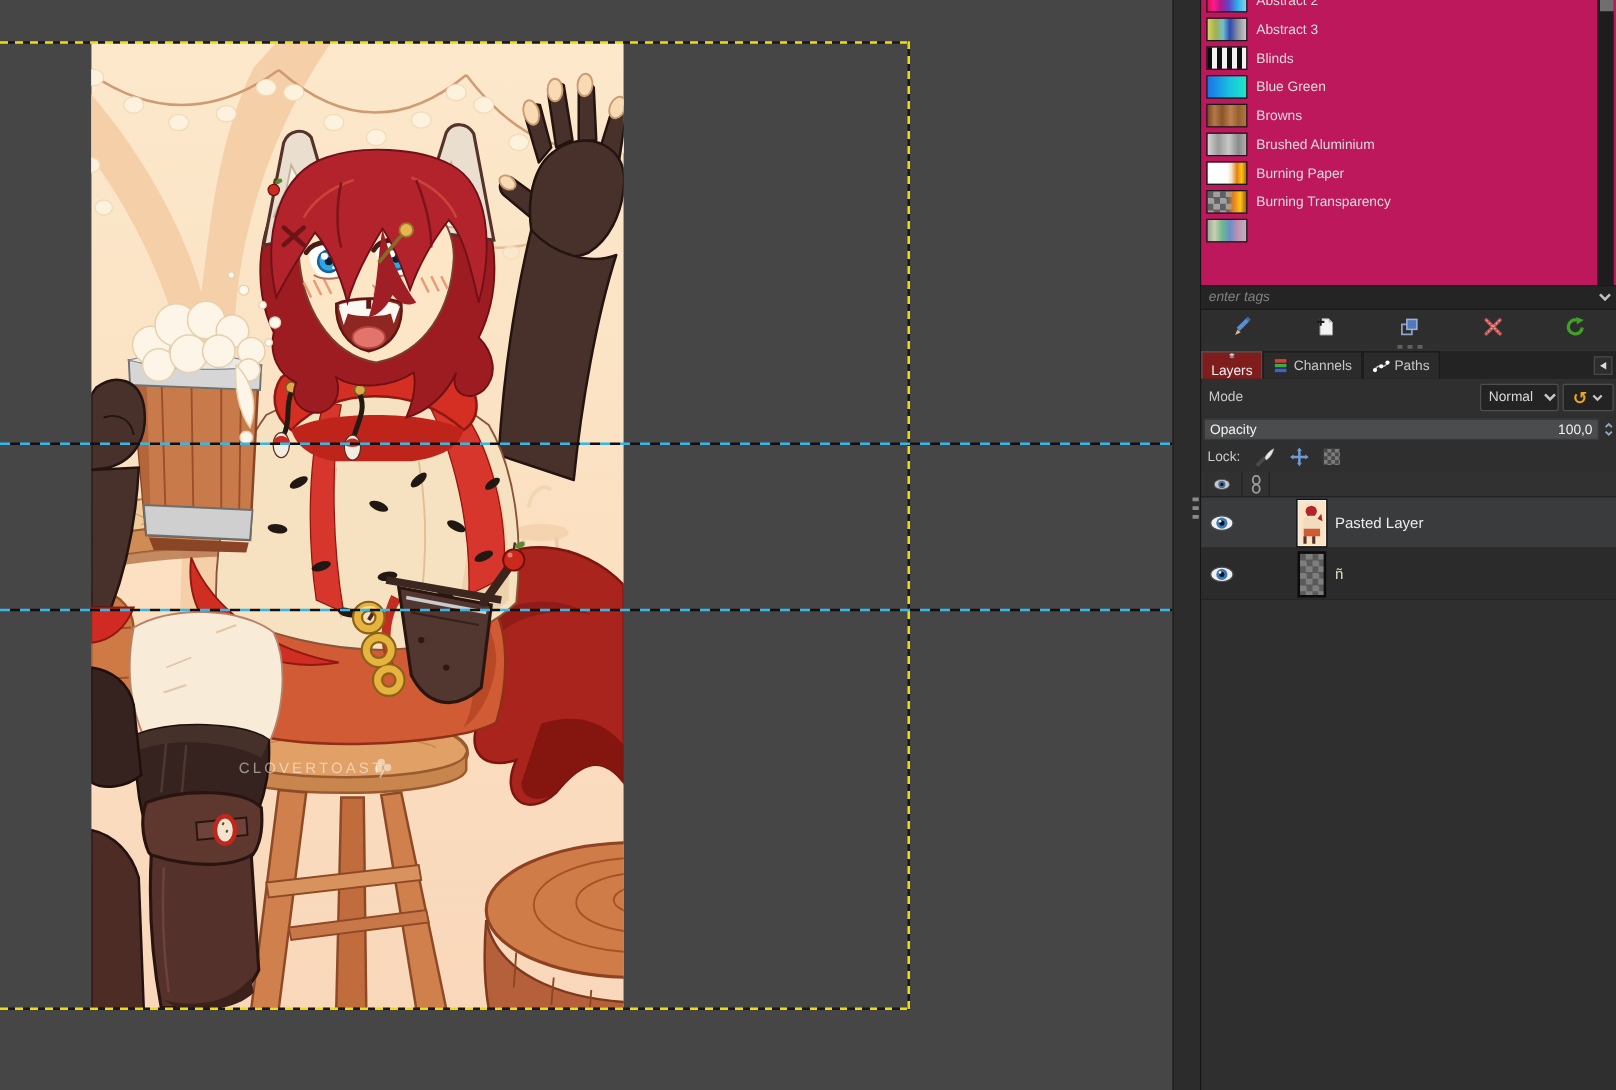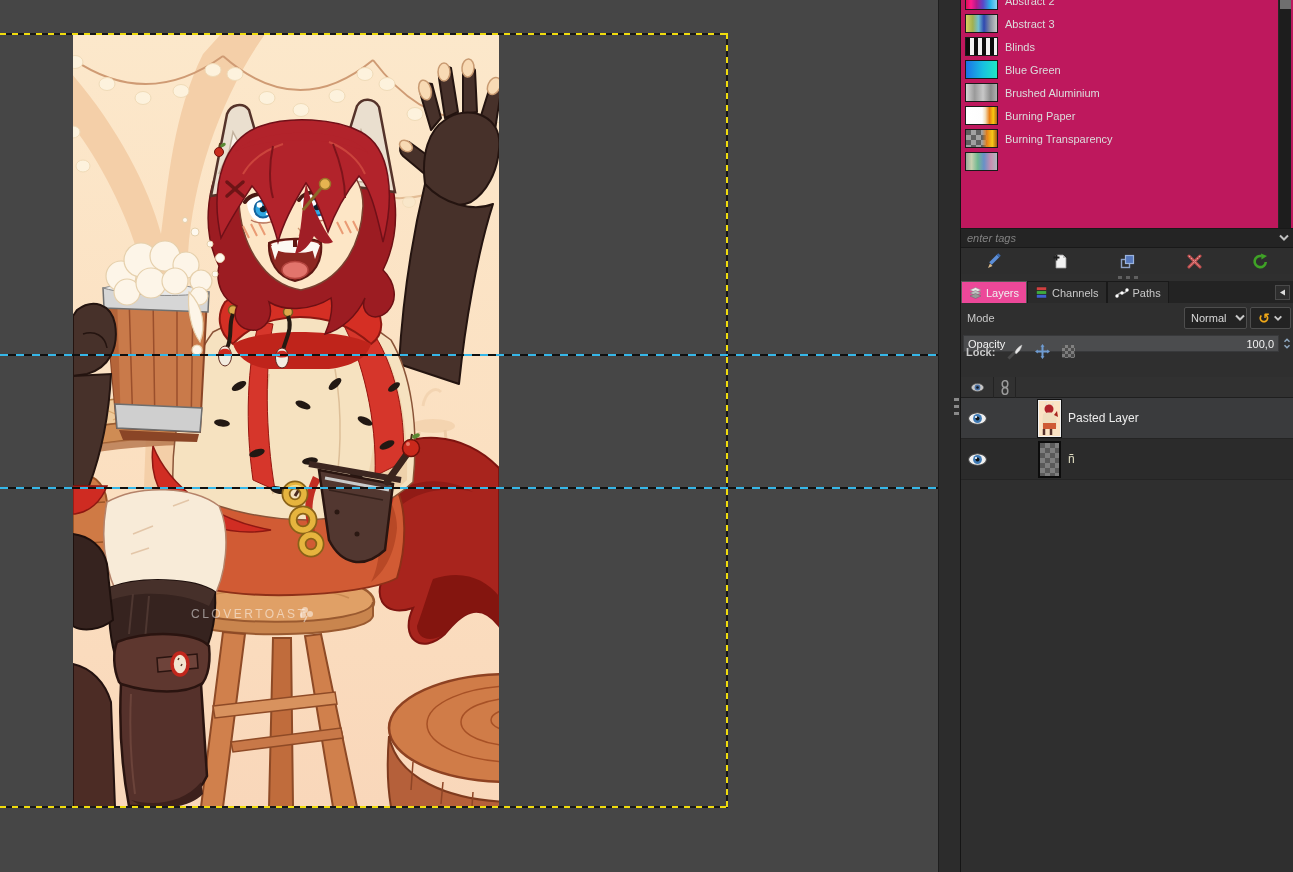--- a/index.html
+++ b/index.html
@@ -40,42 +40,42 @@
 
   #gradient-toolbar { left:0; top:248px; width:333px; height:26px; background:#2e2e2e; display:flex; }
   .tool-btn { flex:1; display:flex; align-items:center; justify-content:center; }
 
   #grip-dots { left:0; top:274px; width:333px; height:7px; display:flex; align-items:center; justify-content:center; gap:4px; }
   #grip-dots i { width:4px; height:3px; background:#606060; }
 
   #tab-bar { left:0; top:281px; width:333px; height:22px; background:#232323; display:flex; align-items:flex-end; }
   .tab { height:22px; display:flex; align-items:center; gap:4px; padding:0 7px;
     background:#2b2b2b; border:1px solid #191919; border-bottom:none; font-size:11px; color:#c8c8c8; }
-  .tab.active { background:#ec4899; border-color:#555; color:#f0f0f0; }
+  .tab.active { background:#7f1d1d; border-color:#555; color:#f0f0f0;flex-direction:column; }
   #tab-menu-btn { position:absolute; right:4px; top:4px; width:15px; height:15px; background:#2d2d2d;
     border:1px solid #4a4a4a; display:flex; align-items:center; justify-content:center; }
 
   #mode-row { left:0; top:306px; width:333px; height:26px; }
   #mode-label { position:absolute; left:6px; top:6px; font-size:11px; color:#c8c8c8; }
   #mode-combo { position:absolute; right:47px; top:1px; width:63px; height:22px; background:#232323;
     border:1px solid #4e4e4e; border-radius:2px; display:flex; align-items:center; }
   #mode-combo span { flex:1; font-size:11px; color:#d8d8d8; padding-left:6px; }
   #mode-aux { position:absolute; right:3px; top:1px; width:41px; height:22px; background:#232323;
     border:1px solid #4e4e4e; border-radius:2px; display:flex; align-items:center; justify-content:center; gap:3px; }
   #reset-glyph { color:#f0a818; font-size:14px; font-weight:bold; line-height:12px; position:relative; }
 
   #opacity-row { left:0; top:333px; width:333px; height:20px; }
   #opacity-bar { position:absolute; left:2px; top:2px; right:15px; height:17px; background:#4b4c4e;
     border:1px solid #38393b; display:flex; align-items:center; }
   #opacity-bar .ol { flex:1; font-size:11px; color:#f2f2f2; padding-left:4px; }
   #opacity-bar .ov { font-size:11px; color:#f2f2f2; padding-right:4px; }
   #opacity-spin { position:absolute; right:1px; top:2px; width:13px; height:17px;
     display:flex; flex-direction:column; align-items:center; justify-content:center; gap:1px; }
 
-  #lock-row { left:0; top:340px; width:333px; height:23px; display:flex; align-items:center;font-weight:bold; }
+  #lock-row { left:0; top:354px; width:333px; height:23px; display:flex; align-items:center; }
   #lock-label { font-size:11px; color:#c8c8c8; margin-left:5px; }
   .lock-ic { margin-left:12px; display:flex; }
   .checker-ic { width:13px; height:13px; background:repeating-conic-gradient(#8a8a8a 0% 25%, #4e4e4e 0% 50%) 0 0/6px 6px; opacity:.85; }
 
   #list-header { left:0; top:377px; width:333px; height:21px; background:#313131; border-bottom:1px solid #1f1f1f; display:flex; }
   #list-header .hc { height:21px; display:flex; align-items:center; justify-content:center; border-right:1px solid #232323; }
   #list-header .hc1 { width:33px; } #list-header .hc2 { width:22px; }
 
   .layer-row { left:0; width:333px; height:41px; display:flex; align-items:center; border-bottom:1px solid #242424; }
   #layer-row-0 { top:398px; background:#3a3b3d; }
@@ -405,20 +405,24 @@
       </div>
     <div class="g-row">
       <span class="g-swatch" style="background:repeating-linear-gradient(90deg,#0d0d0d 0px,#0d0d0d 4px,#f2f2f2 4px,#f2f2f2 8px)"></span>
       <span class="g-label">Blinds</span>
       </div>
     <div class="g-row">
       <span class="g-swatch" style="background:linear-gradient(90deg,#1b72e8 0%,#18c0e0 55%,#1ee8c4 100%)"></span>
       <span class="g-label">Blue Green</span>
       </div>
     <div class="g-row">
+      <span class="g-swatch" style="background:linear-gradient(90deg,#7a4a24 0%,#b5764a 18%,#8a5528 38%,#c08050 60%,#96602e 80%,#b57448 100%)"></span>
+      <span class="g-label">Browns</span>
+      </div>
+    <div class="g-row">
       <span class="g-swatch" style="background:linear-gradient(90deg,#d5d5d5 0%,#9a9a9a 28%,#c8c8c8 55%,#8a8a8a 80%,#b0b0b0 100%)"></span>
       <span class="g-label">Brushed Aluminium</span>
       </div>
     <div class="g-row">
       <span class="g-swatch" style="background:linear-gradient(90deg,#ffffff 0%,#fdfdfd 52%,#f2e0c0 62%,#e87d10 76%,#fac810 88%,#b5651a 100%)"></span>
       <span class="g-label">Burning Paper</span>
       </div>
     <div class="g-row">
       <span class="g-swatch" style="background:linear-gradient(90deg,rgba(42,42,42,0) 0%,rgba(42,42,42,0) 52%,#e8821a 68%,#f8c818 85%,#a85a14 100%),repeating-conic-gradient(#a0a0a0 0% 25%,#606060 0% 50%);background-size:100% 100%,10px 10px"></span>
       <span class="g-label">Burning Transparency</span>

